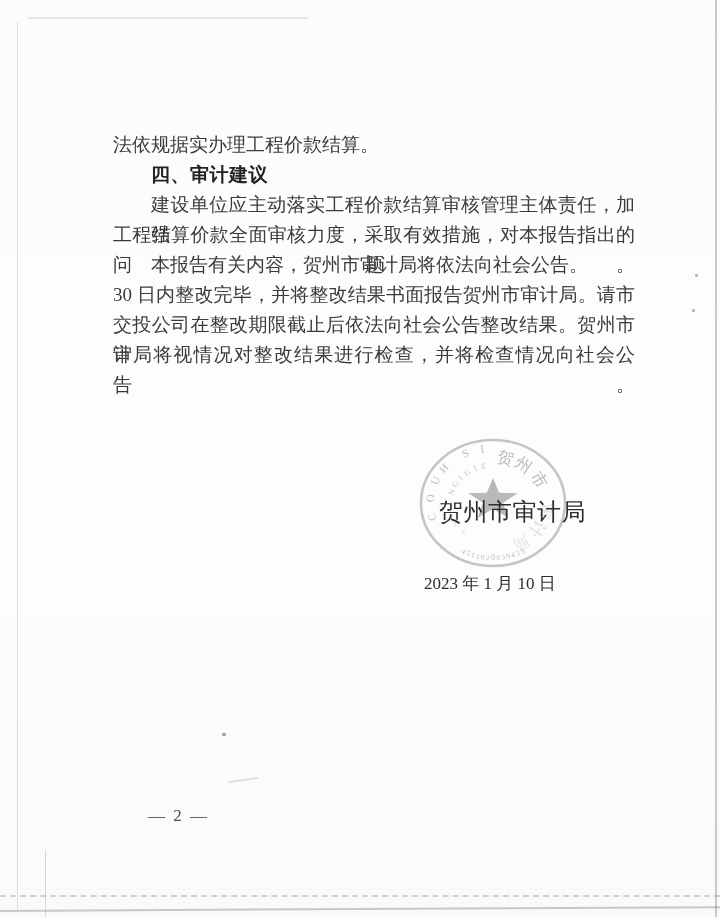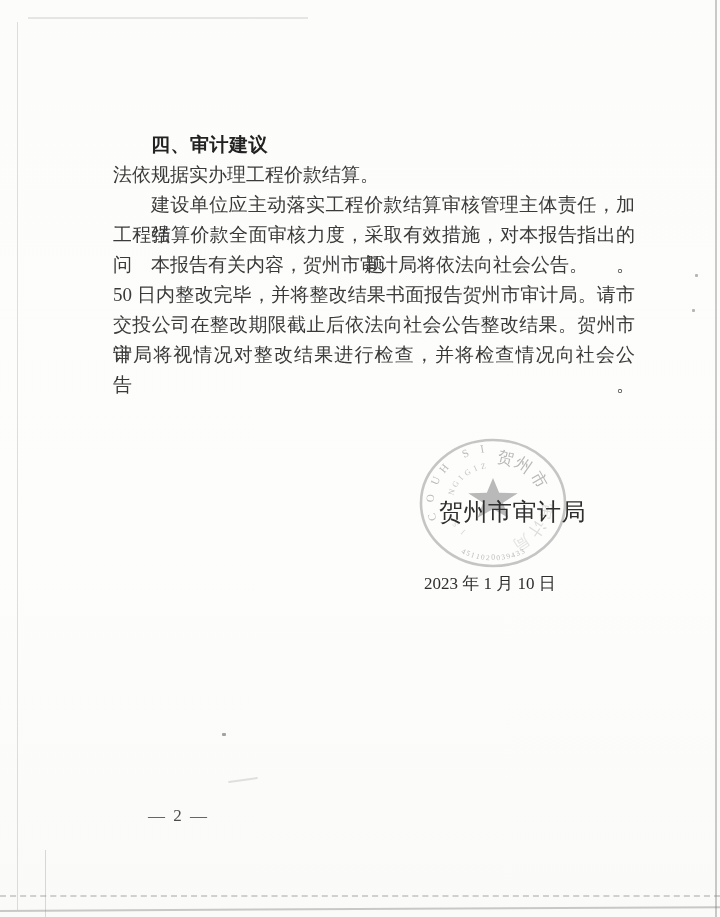--- a/index.html
+++ b/index.html
@@ -62,26 +62,26 @@
   <div class="edge-top-smudge"></div>
   <div class="edge-bottom-dots"></div>
   <div class="edge-bottom-line"></div>
   <div class="edge-bl-vert"></div>
   <div class="speck s1"></div>
   <div class="speck s2"></div>
   <div class="speck s3"></div>
   <div class="speck s4"></div>
 
   <div class="text-block" id="text-block">
+      <div class="doc-line">法依规据实办理工程价款结算。</div>
       <div class="doc-line indent bold">四、审计建议</div>
-      <div class="doc-line">法依规据实办理工程价款结算。</div>
       <div class="doc-line indent justify">建设单位应主动落实工程价款结算审核管理主体责任，加强</div>
       <div class="doc-line justify">工程结算价款全面审核力度，采取有效措施，对本报告指出的问题。</div>
       <div class="doc-line indent">本报告有关内容，贺州市审计局将依法向社会公告。</div>
-      <div class="doc-line justify">50 日内整改完毕，并将整改结果书面报告贺州市审计局。请市</div>
+      <div class="doc-line justify">30 日内整改完毕，并将整改结果书面报告贺州市审计局。请市</div>
       <div class="doc-line justify">交投公司在整改期限截止后依法向社会公告整改结果。贺州市审</div>
       <div class="doc-line justify">计局将视情况对整改结果进行检查，并将检查情况向社会公告。</div>
     </div>
 
   <svg class="seal" id="seal-svg" viewBox="0 0 160 140">
     <ellipse cx="80" cy="66" rx="72" ry="63" fill="none" stroke-width="2.6" stroke-opacity="0.75" id="seal-ring" stroke="#a6a6a6"></ellipse>
     <polygon id="seal-star" fill-opacity="0.8" fill="#9a9a9a" points="80.00,41.00 86.17,55.72 104.73,56.20 89.99,65.78 95.28,80.80 80.00,72.00 64.72,80.80 70.01,65.78 55.27,56.20 73.83,55.72"></polygon>
     <g id="seal-ring-text">
         <text x="18.798939646324634" y="80.34892786048374" font-size="11" fill="#a6a6a6" fill-opacity="0.9" text-anchor="middle" dominant-baseline="central" transform="rotate(255 18.798939646324634 80.34892786048374)">C</text>
         <text x="16.881103928907002" y="61.168085622069846" font-size="11" fill="#a6a6a6" fill-opacity="0.9" text-anchor="middle" dominant-baseline="central" transform="rotate(275 16.881103928907002 61.168085622069846)">O</text>

